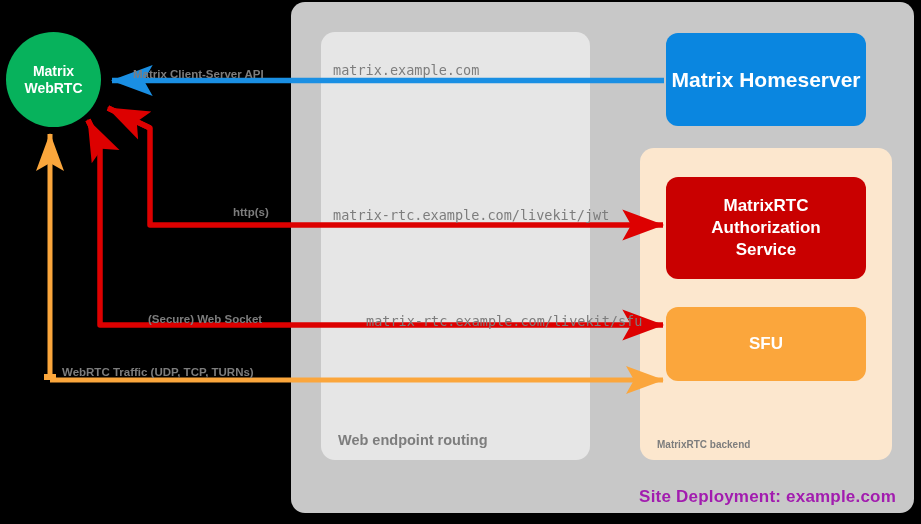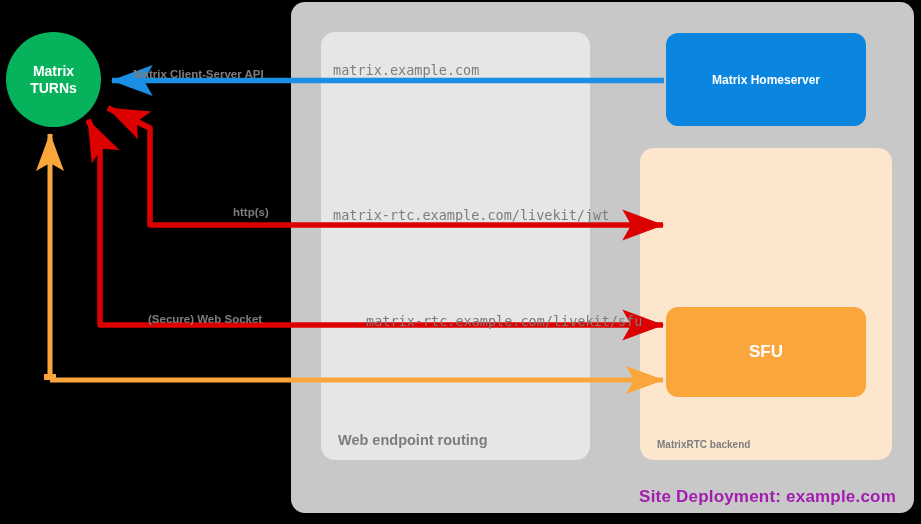--- a/index.html
+++ b/index.html
@@ -54,35 +54,35 @@
     display:flex;align-items:center;justify-content:center;
     text-align:center;
     color:#ffffff;font-weight:bold;font-size:14px;line-height:1.15;
     z-index:6;
   }
 
   #homeserver{
     left:666px;top:33px;width:200px;height:93px;
     background:#0a86e0;border-radius:12px;
     display:flex;align-items:center;justify-content:center;
-    color:#ffffff;font-weight:bold;font-size:12px;
+    color:#ffffff;font-weight:bold;font-size:21px;
     z-index:6;
   }
 
   #authservice{
     left:666px;top:177px;width:200px;height:102px;
     background:#c90000;border-radius:12px;
     display:flex;align-items:center;justify-content:center;
     text-align:center;
     color:#ffffff;font-weight:bold;font-size:17px;line-height:1.28;
     z-index:6;
   }
 
   #sfu{
-    left:666px;top:307px;width:200px;height:90px;
+    left:666px;top:307px;width:200px;height:74px;
     background:#fba63c;border-radius:12px;
     display:flex;align-items:center;justify-content:center;
     color:#ffffff;font-weight:bold;font-size:17px;
     z-index:6;
   }
 
   
   #edges{left:0;top:0;width:921px;height:524px;z-index:4;}
 
   
@@ -143,39 +143,47 @@
     <g>
       <path d="M50,380 L663,380" fill="none" stroke="#fba63c" stroke-width="5" marker-end="url(#ah-orange)"></path>
       <path d="M50,380 L50,134" fill="none" stroke="#fba63c" stroke-width="5" marker-end="url(#ah-orange)"></path>
       <path d="M44,380 L56,380 L56,374 L44,374 Z" fill="#fba63c"></path>
     </g>
   </svg>
 
   <div id="matrix-client" class="abs">
     <div>
       <span>Matrix</span><br>
-      <span>TURNs</span>
+      <span>WebRTC</span>
     </div>
   </div>
 
   <div id="homeserver" class="abs">
     <span>Matrix Homeserver</span>
   </div>
 
+  <div id="authservice" class="abs">
+    <div>
+      <span>MatrixRTC</span><br>
+      <span>Authorization</span><br>
+      <span>Service</span>
+    </div>
+  </div>
 
   <div id="sfu" class="abs">
     <span>SFU</span>
   </div>
 
   <div class="abs edge-label" style="left:133px;top:68px;">Matrix Client-Server API</div>
 
   <div class="abs edge-label" style="left:233px;top:206px;">http(s)</div>
 
   <div class="abs edge-label" style="left:148px;top:313px;">(Secure) Web Socket</div>
 
+  <div class="abs edge-label" style="left:62px;top:366px;">WebRTC Traffic (UDP, TCP, TURNs)</div>
 
   <div class="abs endpoint-label" style="left:333px;top:62px;text-align:center;">matrix.example.com</div>
 
   <div class="abs endpoint-label" style="left:333px;top:207px;">matrix-rtc.example.com/livekit/jwt</div>
 
   <div class="abs endpoint-label" style="left:333px;top:313px;padding-left:33px;">matrix-rtc.example.com/livekit/sfu</div>
 
 </div>
 
 </body></html>

